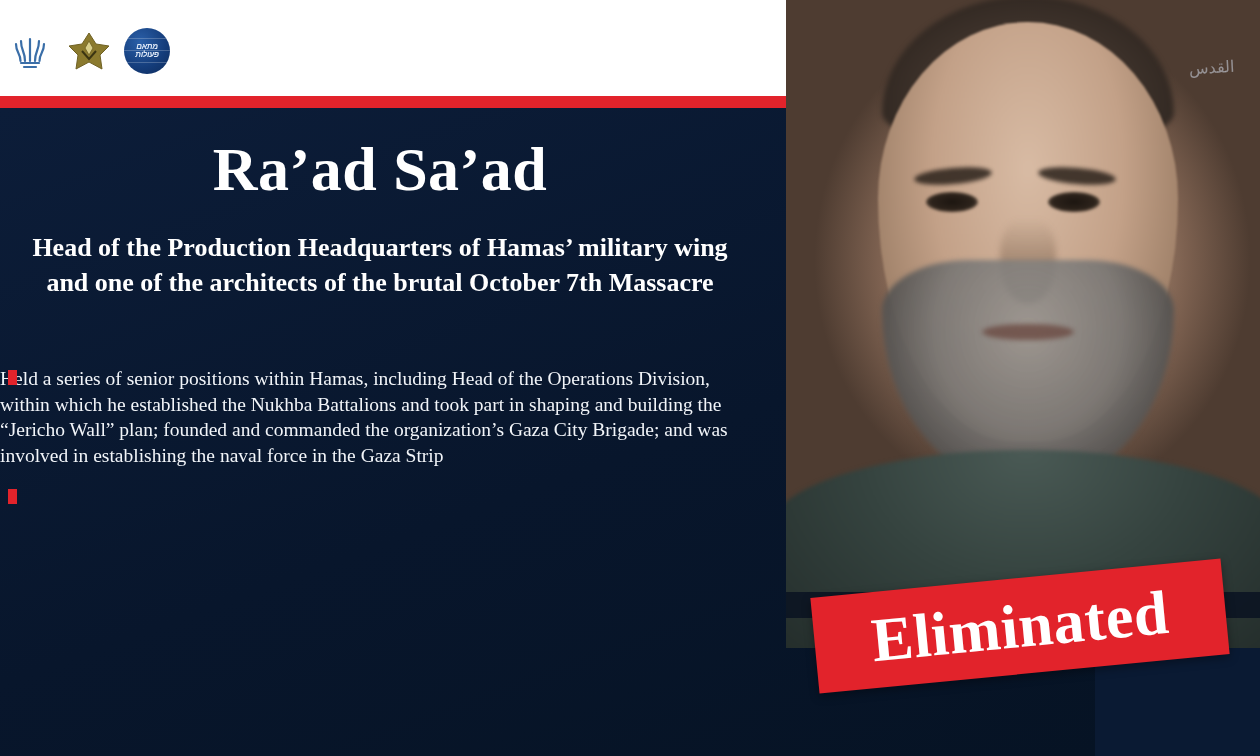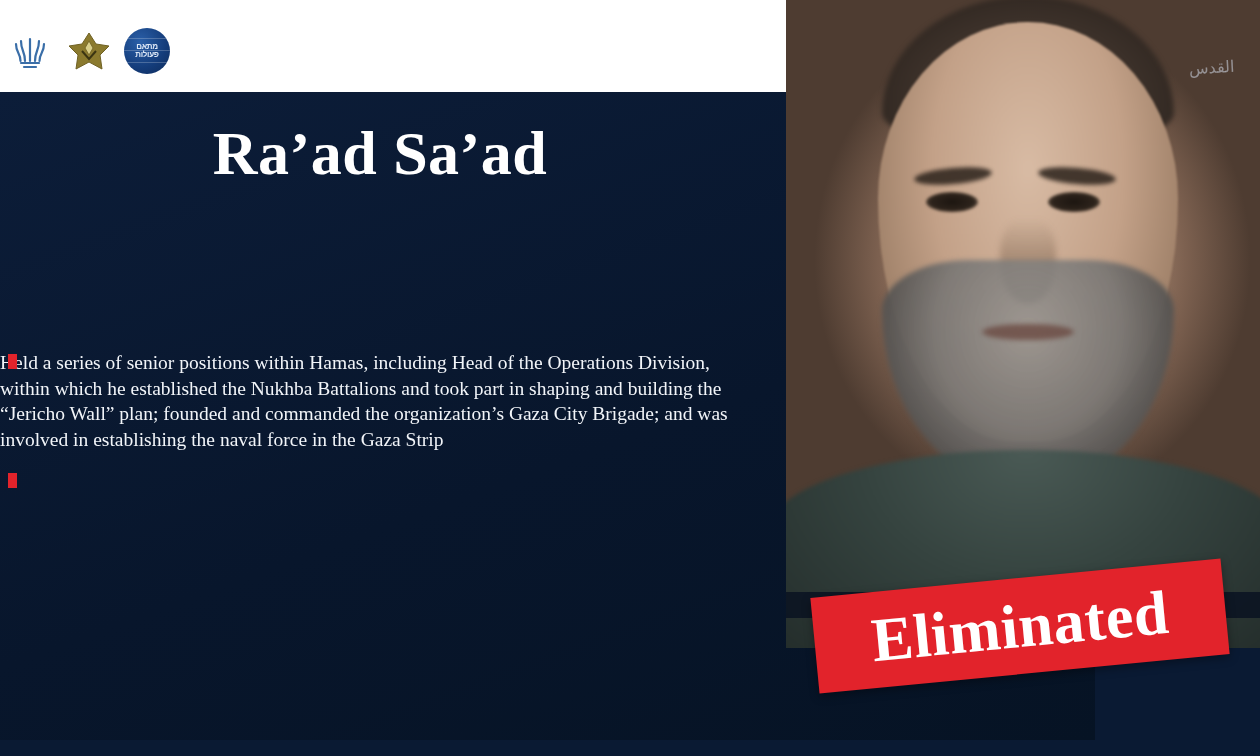--- a/index.html
+++ b/index.html
@@ -57,40 +57,41 @@
     position: relative;
   }
   .logo-coord .coord-text {
     color: #dfe9f7;
     font-family: "Liberation Sans", sans-serif;
     font-size: 8px;
     font-weight: bold;
     line-height: 1.05;
     text-align: center;
     letter-spacing: -0.3px;
+    font-style: italic;
   }
   .logo-coord .coord-line {
     position: absolute;
     left: 0;
     width: 100%;
     height: 1px;
     background: rgba(255,255,255,0.22);
   }
   .red-rule {
     position: absolute;
     top: 96px;
     left: 0;
     width: 1260px;
     height: 12px;
     background: #e2232b;
   }
   
   .content {
     position: absolute;
-    top: 92px;
+    top: 108px;
     left: 0;
     width: 1095px;
     height: 648px;
     background: linear-gradient(160deg, #0c1d39 0%, #08162c 55%, #061324 100%);
   }
   .title {
     position: absolute;
     top: 30px;
     left: 0;
     width: 760px;
@@ -321,20 +322,21 @@
       </div>
 
     </div>
   </div>
 
   <div class="red-rule"></div>
 
   <div class="content">
 
     <div class="title">Ra’ad Sa’ad</div>
+    <div class="subtitle">Head of the Production Headquarters of Hamas’ military wing and one of the architects of the brutal October 7th Massacre</div>
 
     <div class="bullets">
       <div class="bullet">
         <span class="marker"></span>
         <span>Held a series of senior positions within Hamas, including Head of the Operations Division, within which he established the Nukhba Battalions and took part in shaping and building the “Jericho Wall” plan; founded and commanded the organization’s Gaza City Brigade; and was involved in establishing the naval force in the Gaza Strip</span>
       </div>
       <div class="bullet">
         <span class="marker"></span>
       </div>
       <div class="bullet">

